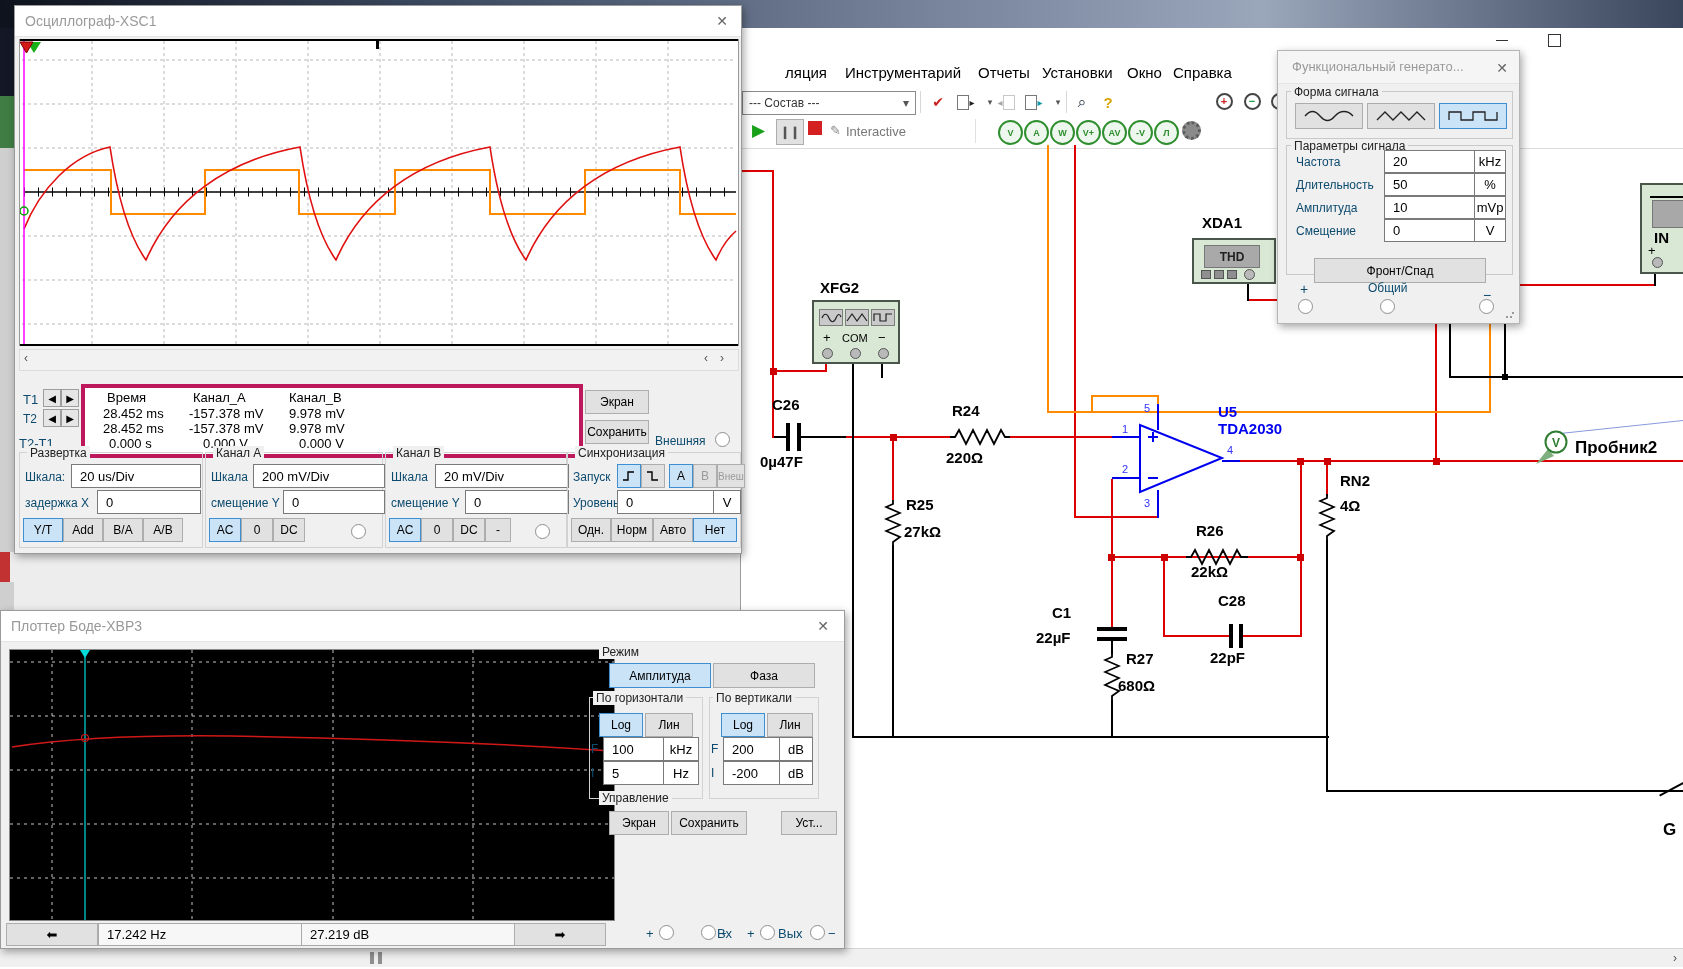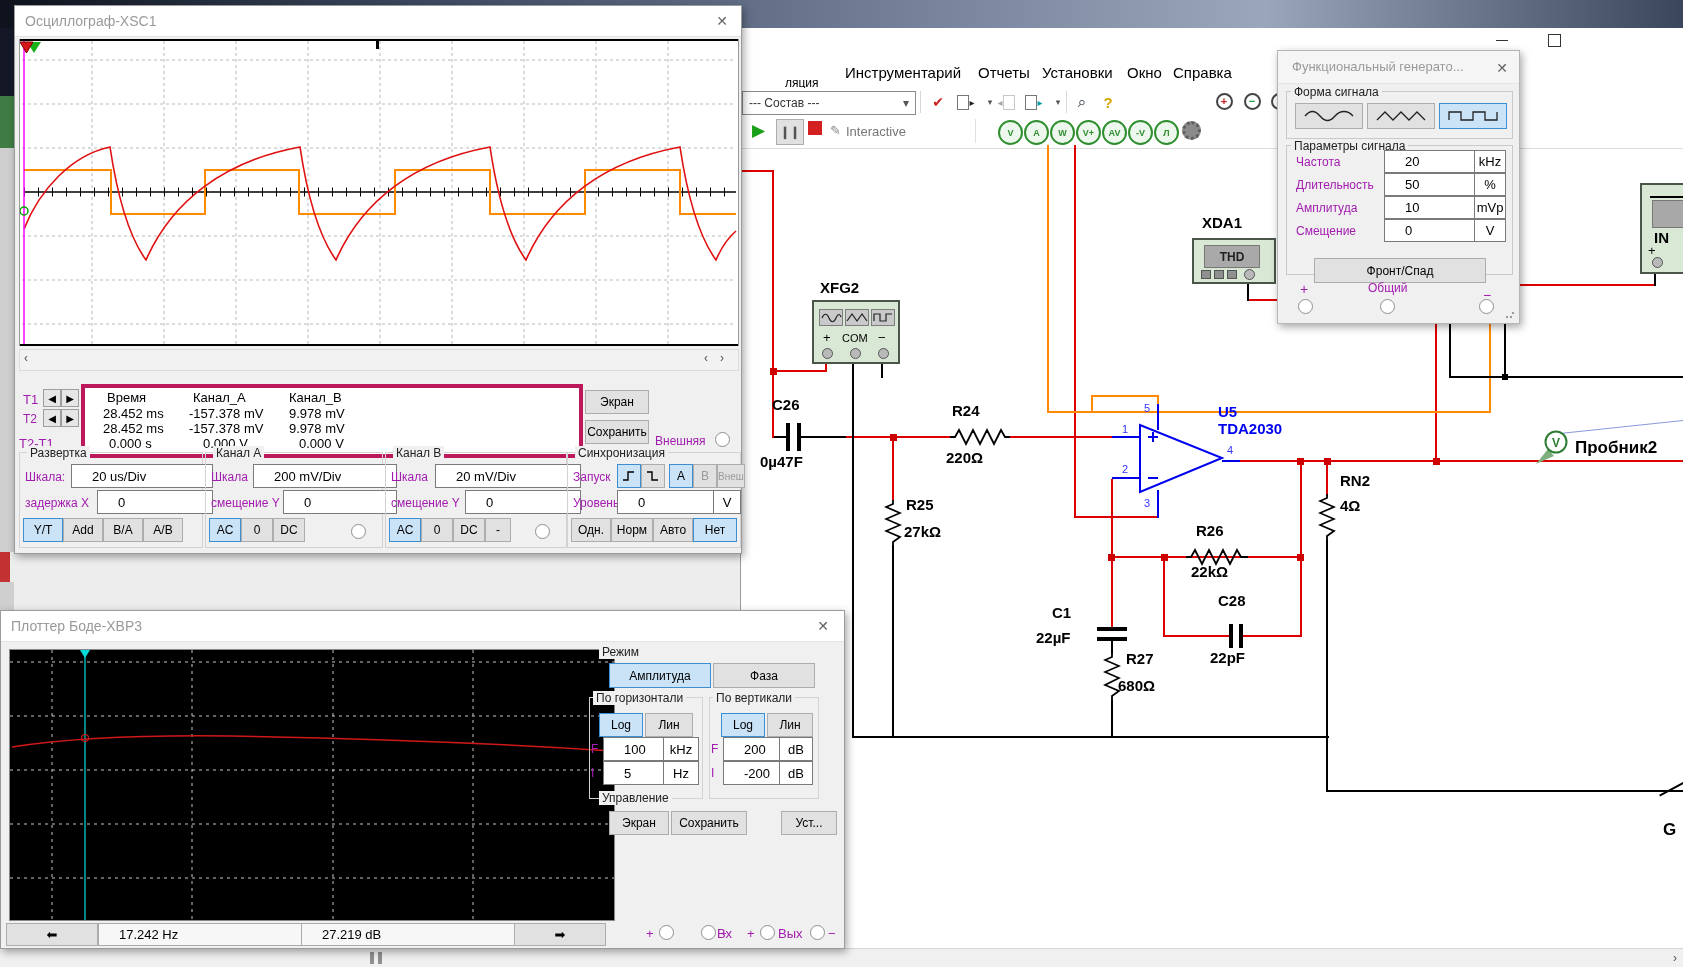--- a/index.html
+++ b/index.html
@@ -6,25 +6,25 @@
   body{width:1683px;height:969px;position:relative;overflow:hidden;background:#fff;
        font-family:"Liberation Sans",sans-serif;font-size:12px;color:#000}
   .abs{position:absolute}
   .win{position:absolute;background:#f0f0f0;border:1px solid #9b9b9b;box-shadow:2px 3px 8px rgba(0,0,0,.35)}
   .titlebar{position:absolute;left:0;top:0;right:0;height:30px;background:#fff;border-bottom:1px solid #e4e4e4}
   .title{position:absolute;left:10px;top:7px;font-size:14px;color:#9a9a9a}
   .closex{position:absolute;top:5px;width:22px;height:20px;text-align:center;color:#666;font-size:14px;line-height:20px;cursor:default}
   .btn{position:absolute;background:#e1e1e1;border:1px solid #adadad;display:flex;align-items:center;justify-content:center;font-size:12px}
   .btn.on{background:#cbe3f7;border-color:#3d8fd1}
   .btn.dis{color:#9a9a9a}
-  .field{position:absolute;background:#fff;border:1px solid #7a7a7a;display:flex;align-items:center;padding-left:20px;font-size:13px}
+  .field{position:absolute;background:#fff;border:1px solid #7a7a7a;display:flex;align-items:center;padding-left:8px;font-size:13px}
   .field.c{justify-content:center;padding-left:0}
   .grp{position:absolute;border:1px solid #d2d2d2}
   .leg{position:absolute;background:#f0f0f0;padding:0 3px;font-size:12px;color:#222}
-  .lbl{position:absolute;font-size:12px;color:#a21caf}
+  .lbl{position:absolute;font-size:12px;color:#0c4a6e}
   .radio{position:absolute;width:13px;height:13px;border:1px solid #8f8f8f;border-radius:50%;background:#fff}
   .wire{position:absolute}
   .wr{background:#dd0000}.wo{background:#ff8a00}.wk{background:#000}.wb{background:#0000e8}
   .dot{position:absolute;width:7px;height:7px;background:#cc0000}
   .clabel{position:absolute;font-weight:bold;font-size:15px;white-space:nowrap}
   .blue{color:#0000f0}
   .pin{position:absolute;color:#3333ff;font-size:11px}
   .greenbox{position:absolute;background:#d9e8d5;border:2px solid #4a564a}
   .term{position:absolute;width:9px;height:9px;border:1px solid #555;border-radius:50%;background:#b9b9b9}
   .minibtn{position:absolute;background:#c9c9c9;border:1px solid #7d7d7d}
@@ -48,21 +48,21 @@
 <div class="abs" style="left:0;top:582px;width:14px;height:28px;background:#cfcfcf"></div>
 
 <div class="abs" style="left:1480px;top:28px;width:44px;height:24px;display:flex;align-items:center;justify-content:center">
   <span style="width:12px;height:0;border-top:1px solid #333"></span>
 </div>
 <div class="abs" style="left:1532px;top:28px;width:44px;height:24px;display:flex;align-items:center;justify-content:center">
   <span style="width:11px;height:11px;border:1px solid #333"></span>
 </div>
 
 <div class="abs" style="left:740px;top:56px;width:943px;height:32px;background:#fff;border-bottom:1px solid #e0e0e0">
-  <span class="abs" style="left:45px;top:20px;font-size:12px">ляция</span>
+  <span class="abs" style="left:45px;top:8px;font-size:15px">ляция</span>
   <span class="abs" style="left:105px;top:8px;font-size:15px">Инструментарий</span>
   <span class="abs" style="left:238px;top:8px;font-size:15px">Отчеты</span>
   <span class="abs" style="left:302px;top:8px;font-size:15px">Установки</span>
   <span class="abs" style="left:387px;top:8px;font-size:15px">Окно</span>
   <span class="abs" style="left:433px;top:8px;font-size:15px">Справка</span>
 </div>
 
 <div class="abs" style="left:740px;top:88px;width:943px;height:28px;background:#fff;border-bottom:1px solid #e6e6e6">
   <div class="abs" style="left:2px;top:3px;width:166px;height:22px;border:1px solid #8a8a8a;background:#fff;display:flex;align-items:center;padding-left:6px;font-size:12px;color:#333">
     <span>--- Состав ---</span>

